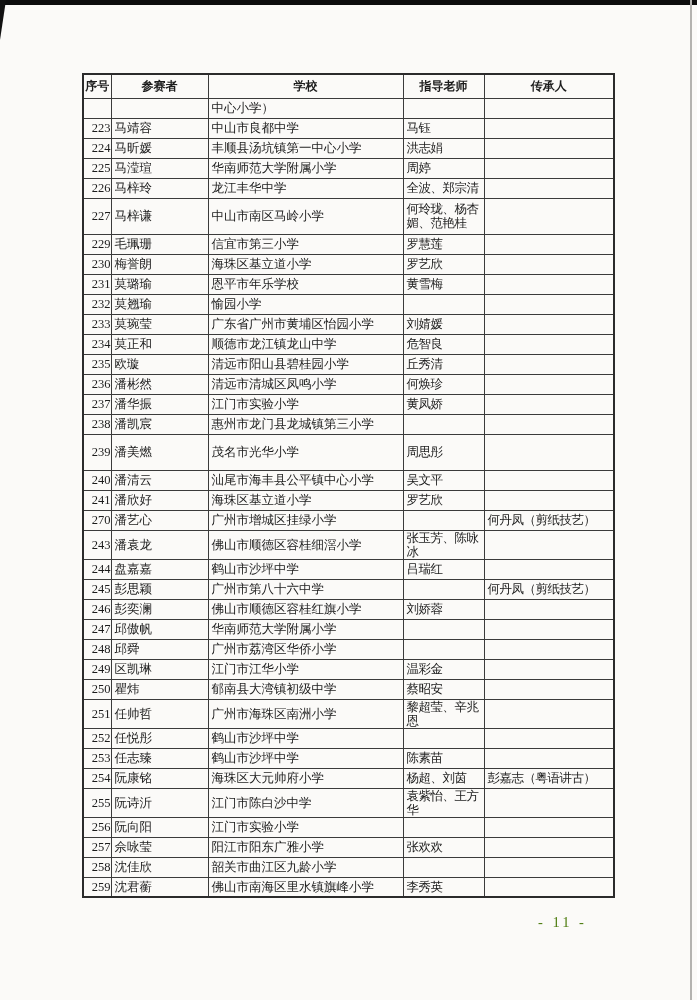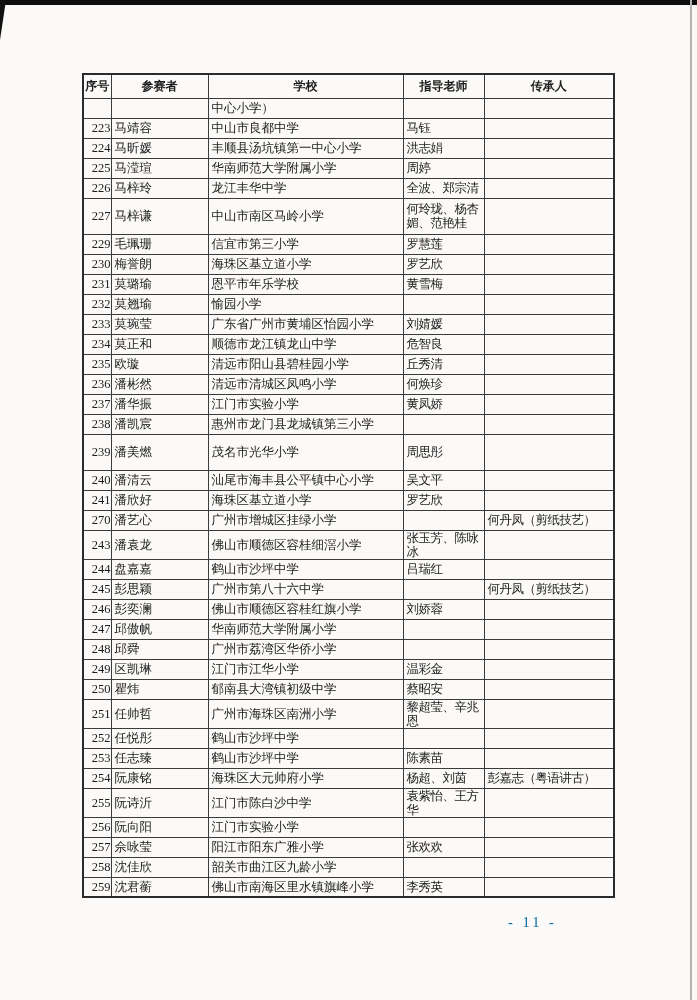--- a/index.html
+++ b/index.html
@@ -77,24 +77,24 @@
     padding-left: 2px;
   }
   td.col-inheritor {
     font-size: 12px;
     letter-spacing: -0.5px;
   }
   
   .page-number {
     position: absolute;
     top: 914px;
-    left: 508px;
+    left: 538px;
     font-size: 14.5px;
     letter-spacing: 3px;
-    color: #0369a1;
+    color: #4d7c0f;
     font-family: "Liberation Serif", serif;
   }
 </style>
 </head>
 <body>
 
 <div class="page">
 
   <div class="scan-edge-top"></div>
   <div class="scan-edge-left"></div>

